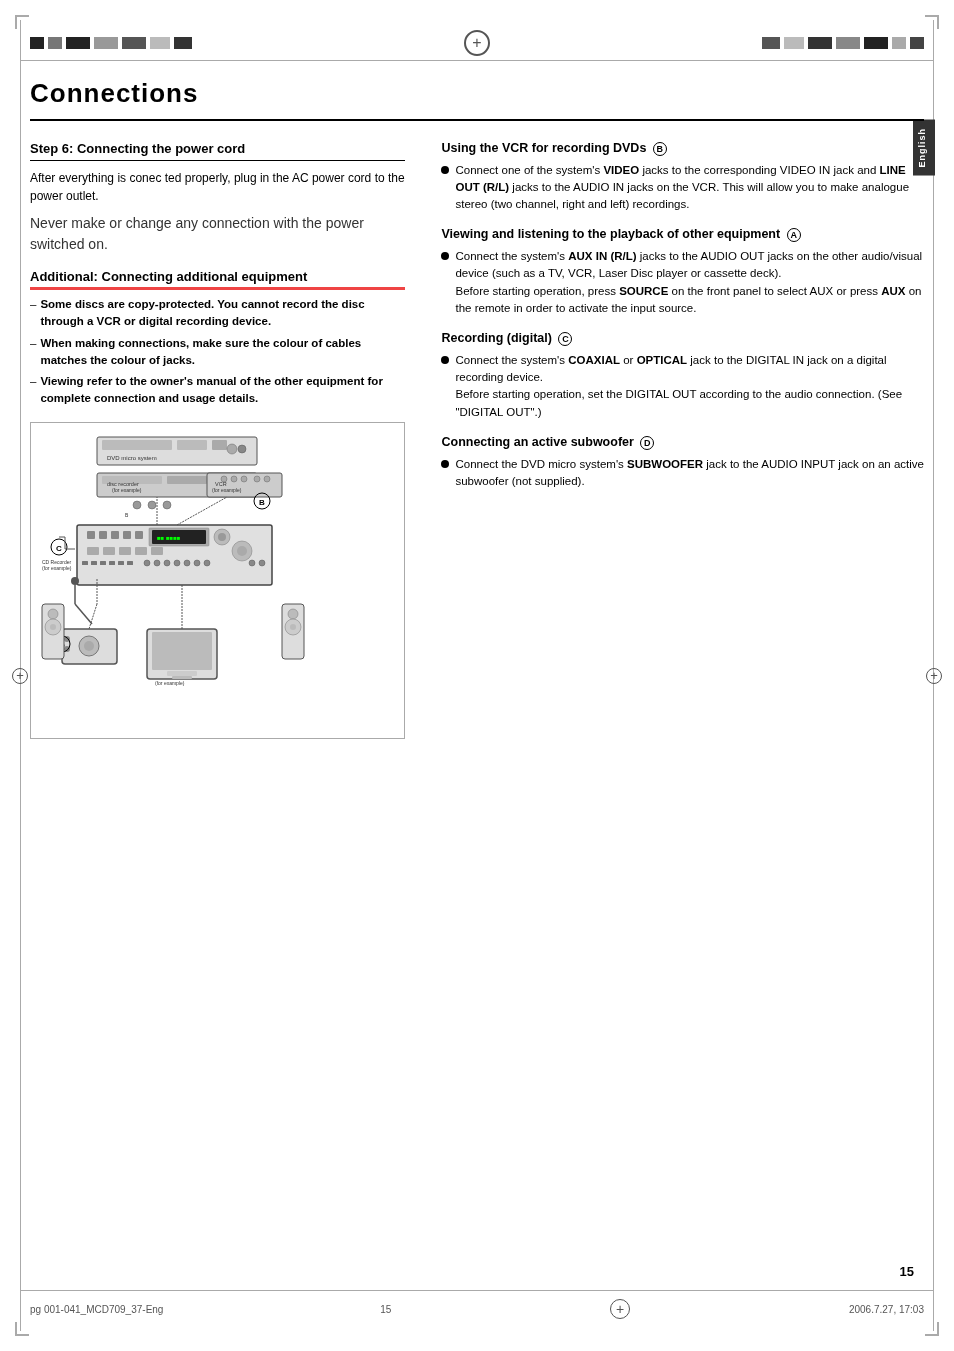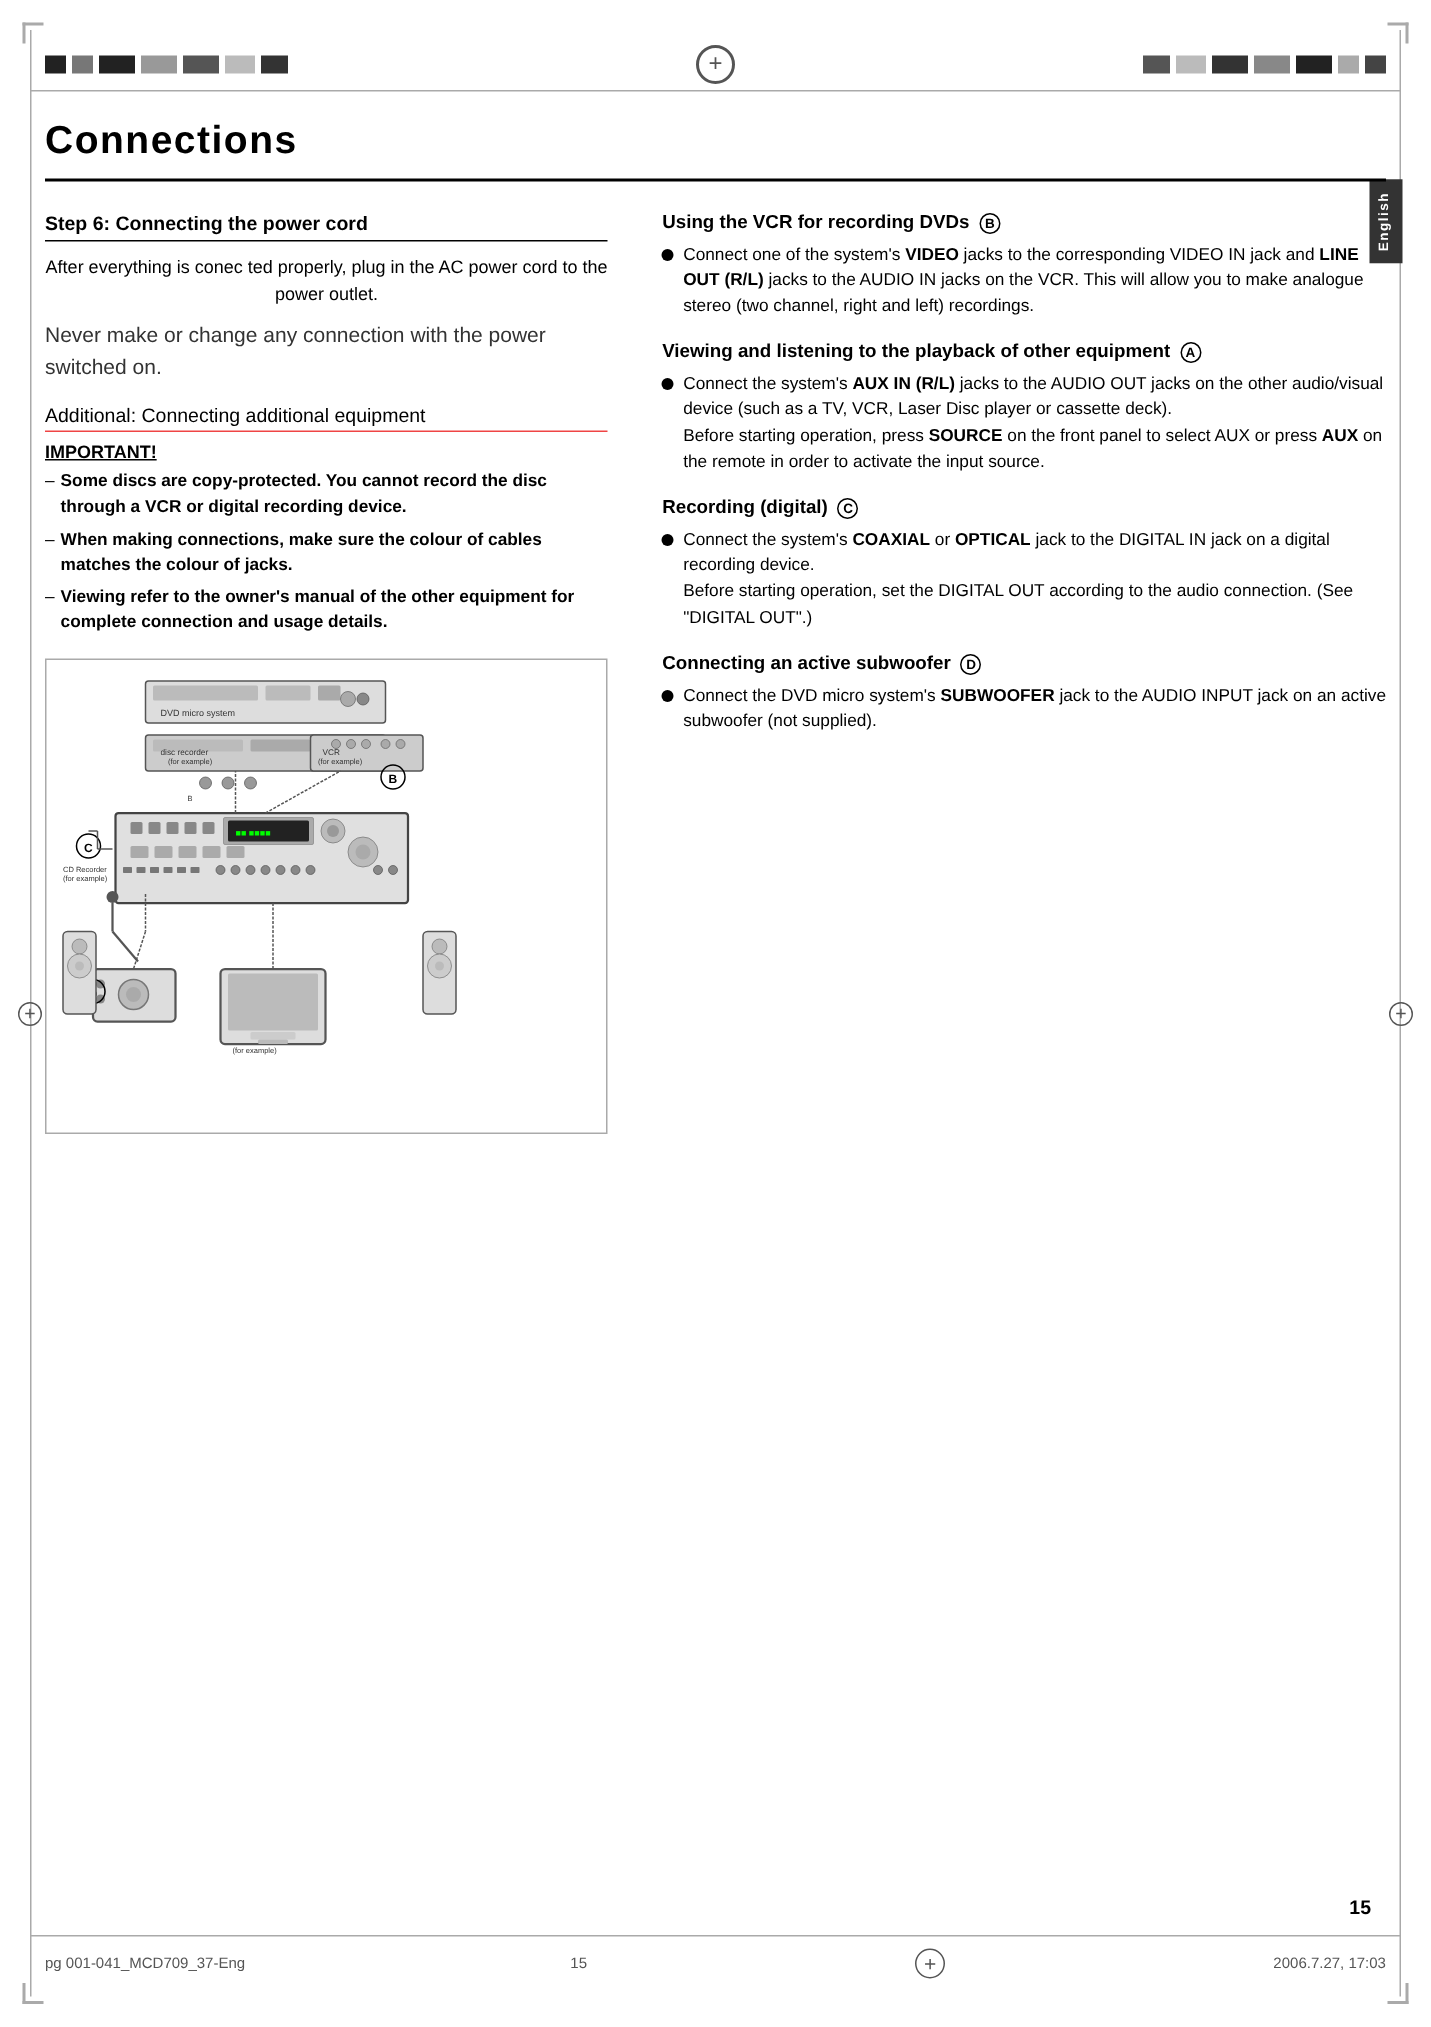--- a/index.html
+++ b/index.html
@@ -155,34 +155,33 @@
       font-weight: bold;
       margin-bottom: 8px;
       border-bottom: 1px solid #000;
       padding-bottom: 4px;
     }
 
     .body-text {
       font-size: 12px;
       line-height: 1.5;
       margin-bottom: 8px;
-      text-align: center;
     }
 
     .note-text {
       font-size: 14px;
       line-height: 1.5;
       color: #333;
     }
 
     
     .section-heading {
       font-size: 13px;
-      font-weight: normal;
-      border-bottom: 1px solid #ef4444;
+      font-weight: bold;
+      border-bottom: 3px solid #ef4444;
       padding-bottom: 3px;
       margin: 14px 0 6px 0;
     }
 
     .important-label {
       font-size: 12px;
       font-weight: bold;
       text-decoration: underline;
       margin-bottom: 5px;
     }
@@ -357,21 +356,20 @@
     <div class="col-left">
 
       <div class="step-heading">Step 6:   Connecting the power cord</div>
 
       <p class="body-text">After everything is conec ted properly, plug in the AC power cord to the power outlet.</p>
 
       <p class="note-text">Never make or change any connection with the power switched on.</p>
 
       <div class="section-heading">Additional: Connecting additional equipment</div>
 
-      <div class="important-label">IMPORTANT!</div>
 
       <div class="bullet-item">
         <span class="dash">–</span>
         <span><b>Some discs are copy-protected. You cannot record the disc through a VCR or digital recording device.</b></span>
       </div>
       <div class="bullet-item">
         <span class="dash">–</span>
         <span><b>When making connections, make sure the colour of cables matches the colour of jacks.</b></span>
       </div>
       <div class="bullet-item">

